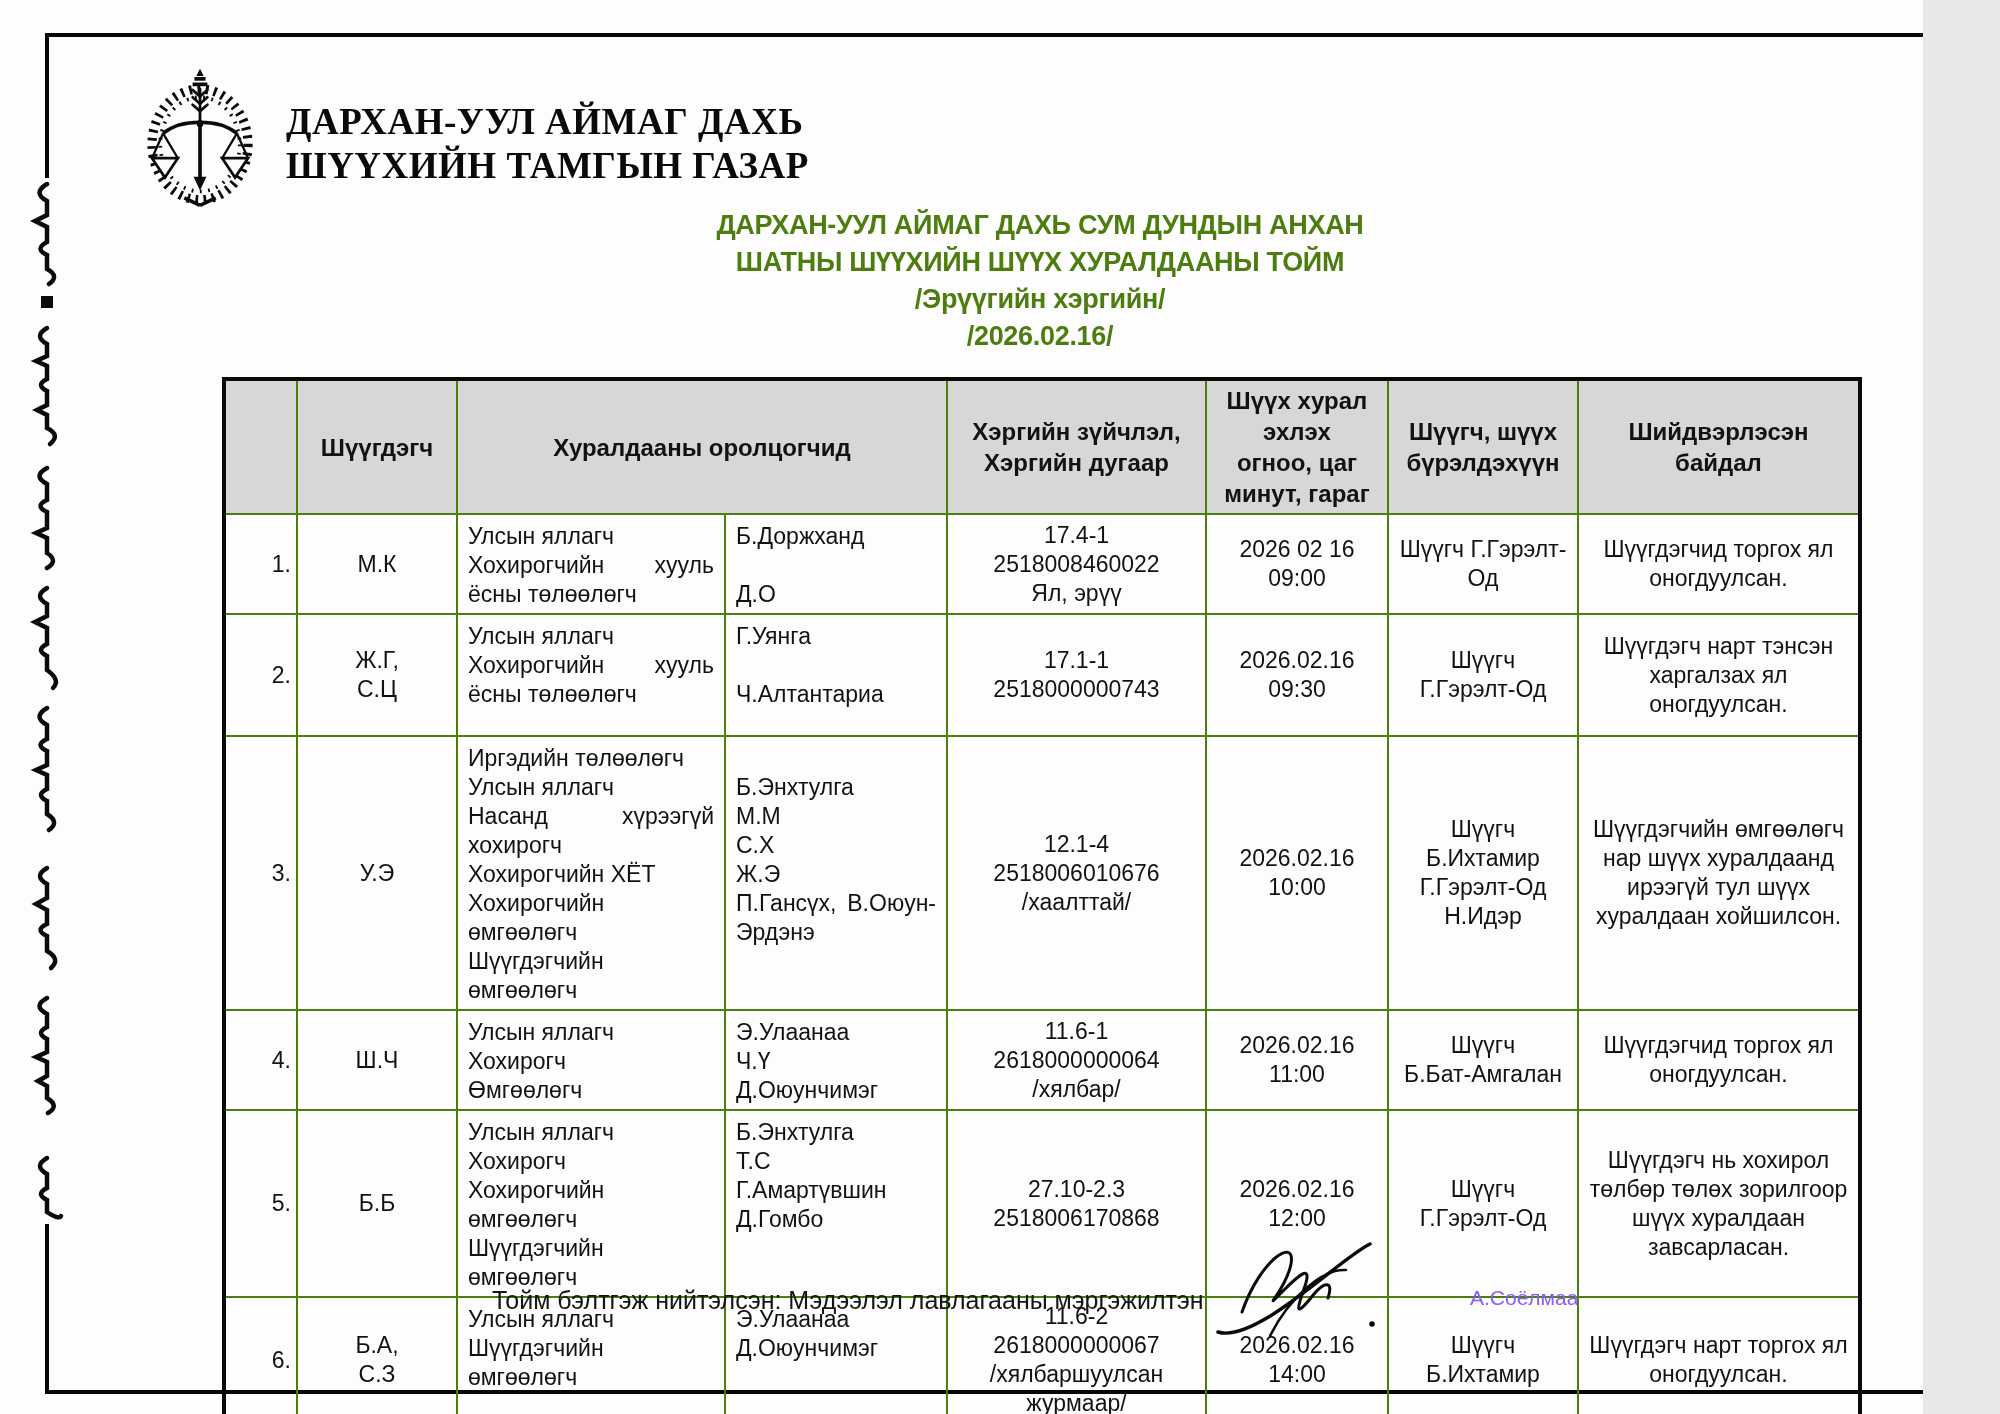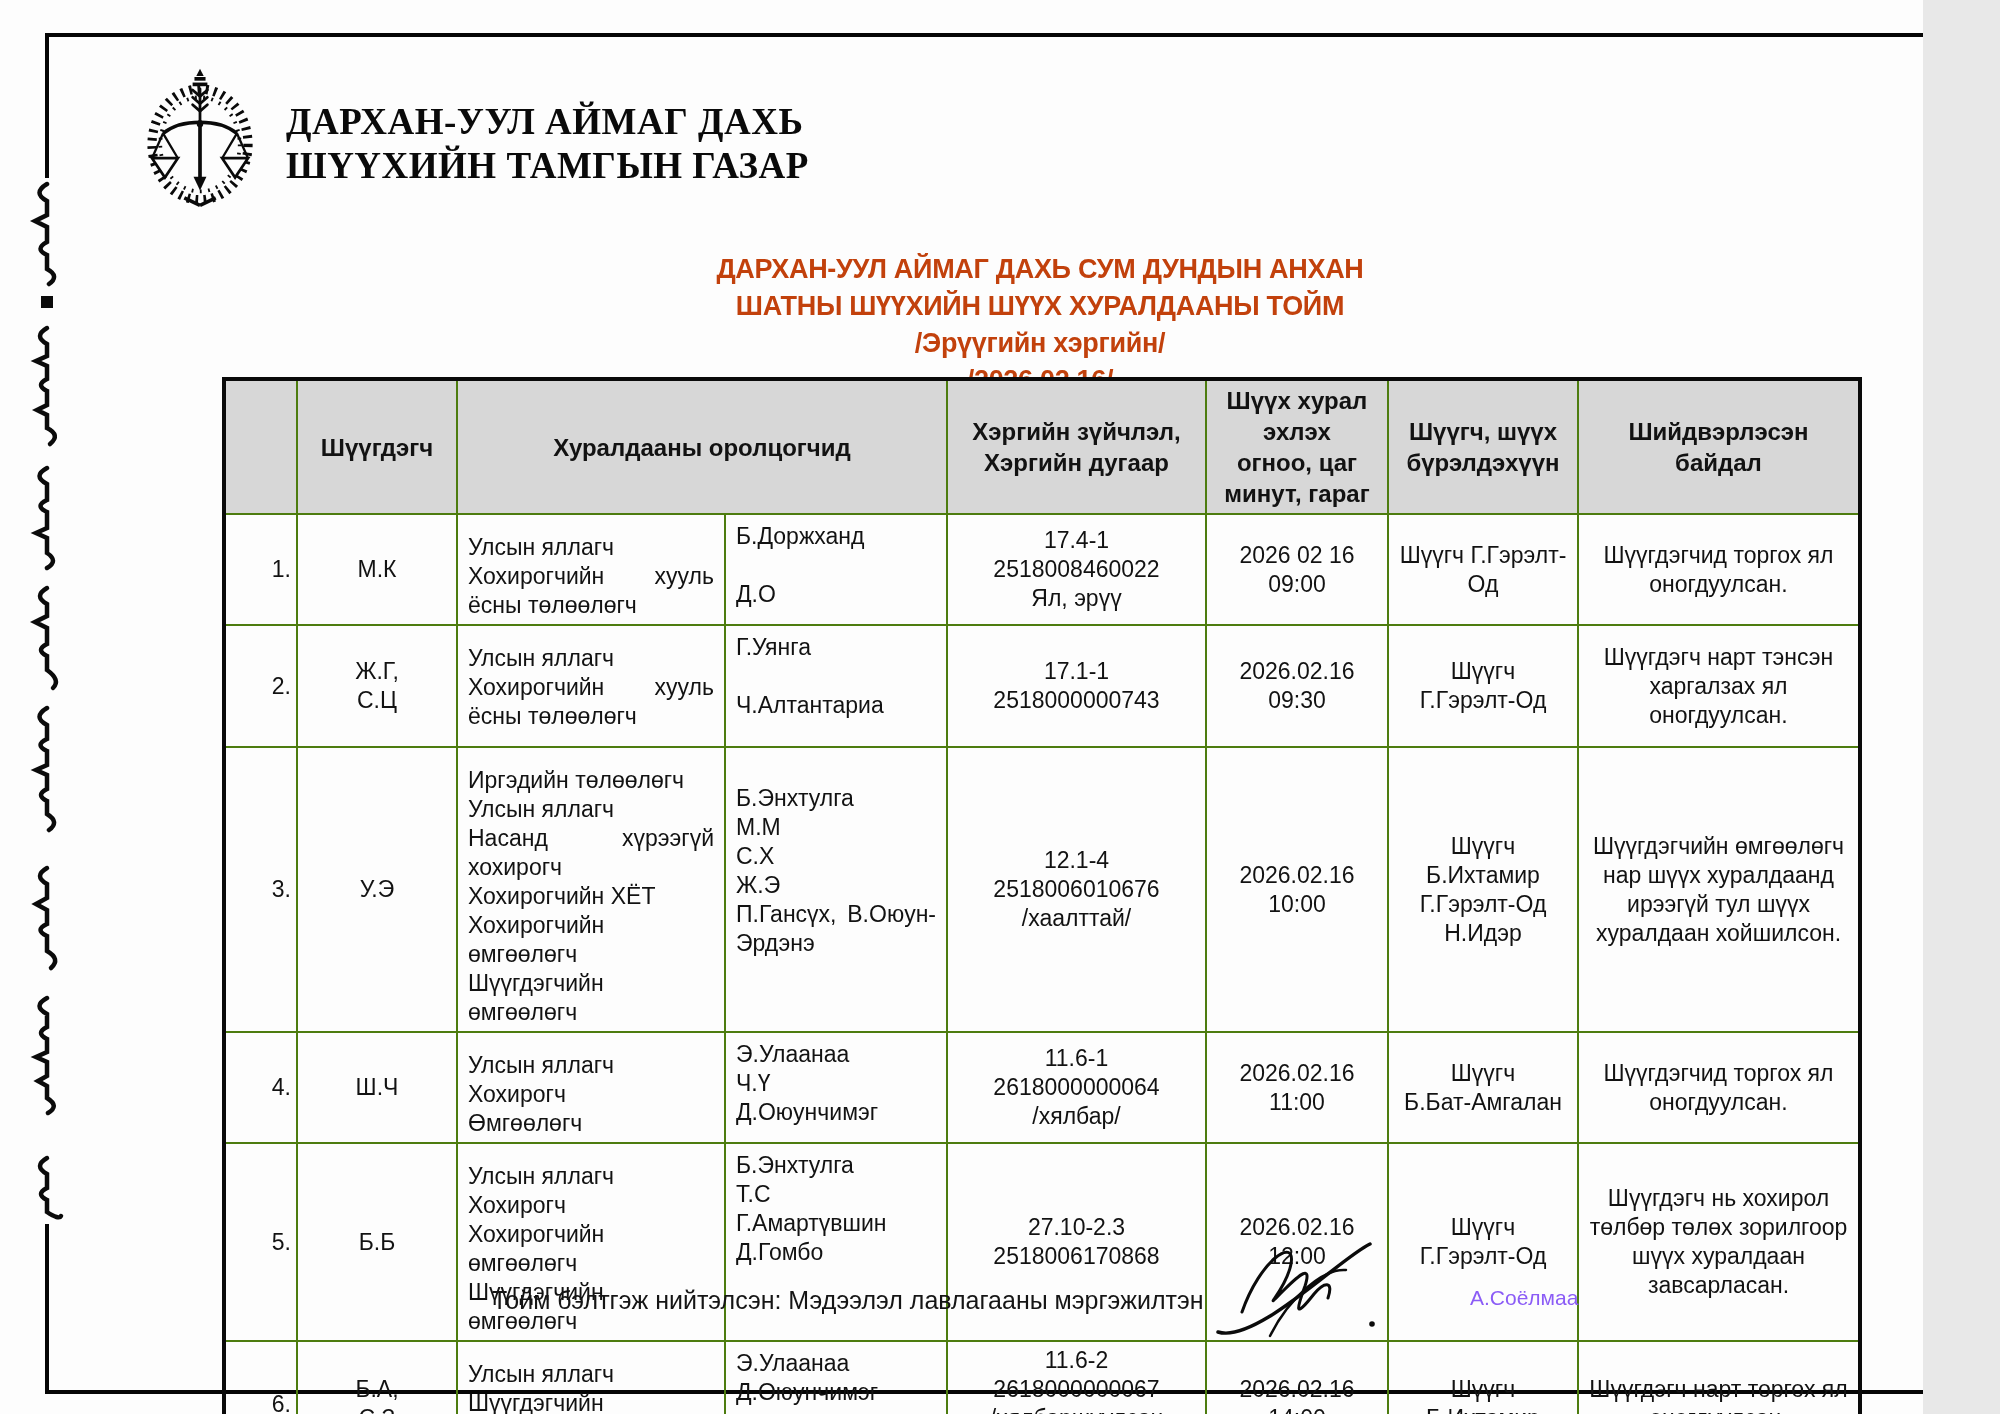--- a/index.html
+++ b/index.html
@@ -23,21 +23,21 @@
   .letterhead-logo { position:absolute; left:140px; top:66px; width:120px; height:142px; z-index:2; }
   .org-name {
     position:absolute; left:286px; top:100px; z-index:2;
     font-family:"Liberation Serif", serif; font-weight:bold;
     font-size:37px; line-height:44px; letter-spacing:0.5px; color:#0a0a0a;
   }
 
   
   .doc-title {
     position:absolute; left:222px; top:207px; width:1636px; text-align:center;
-    font-weight:bold; font-size:27px; line-height:37px; letter-spacing:-0.3px; color:#c2410c;margin-top:44px;
+    font-weight:bold; font-size:27px; line-height:37px; letter-spacing:-0.3px; color:#4d7c0f;
   }
 
   
   table.court-table {
     position:absolute; left:222px; top:377px; width:1636px;
     border-collapse:collapse; table-layout:fixed;
     font-size:23px; line-height:29px; color:#121212;
     border:4px solid #0a0a0a;
   }
   .court-table th, .court-table td {
@@ -45,21 +45,21 @@
     white-space:pre-line; overflow:hidden;
   }
   .court-table thead th {
     background:#d7d7d7; font-weight:bold; text-align:center;
     font-size:24px; line-height:31px; height:128px;
   }
   .r1 { height:95px; } .r2 { height:122px; } .r3 { height:180px; }
   .r4 { height:95px; } .r5 { height:95px; } .r6 { height:120px; }
   td.num { text-align:right; padding-right:5px; }
   td.defendant { text-align:center; }
-  td.roles { text-align:justify; vertical-align:top; padding-top:18px; }
+  td.roles { text-align:justify; vertical-align:top; padding-top:7px; }
   td.names { text-align:justify; vertical-align:top; padding-top:7px;margin-top:46px; }
   td.case, td.datetime, td.judges, td.decision { text-align:center; }
 
   
   .footer-label { position:absolute; left:492px; top:1286px; font-size:25px; color:#151515;text-align:right; }
   .signature { position:absolute; left:1212px; top:1232px; z-index:2; }
   .footer-name { position:absolute; left:1470px; top:1286px; font-size:21px; color:#8b5cf6; }
 </style>
 </head>
 <body>

